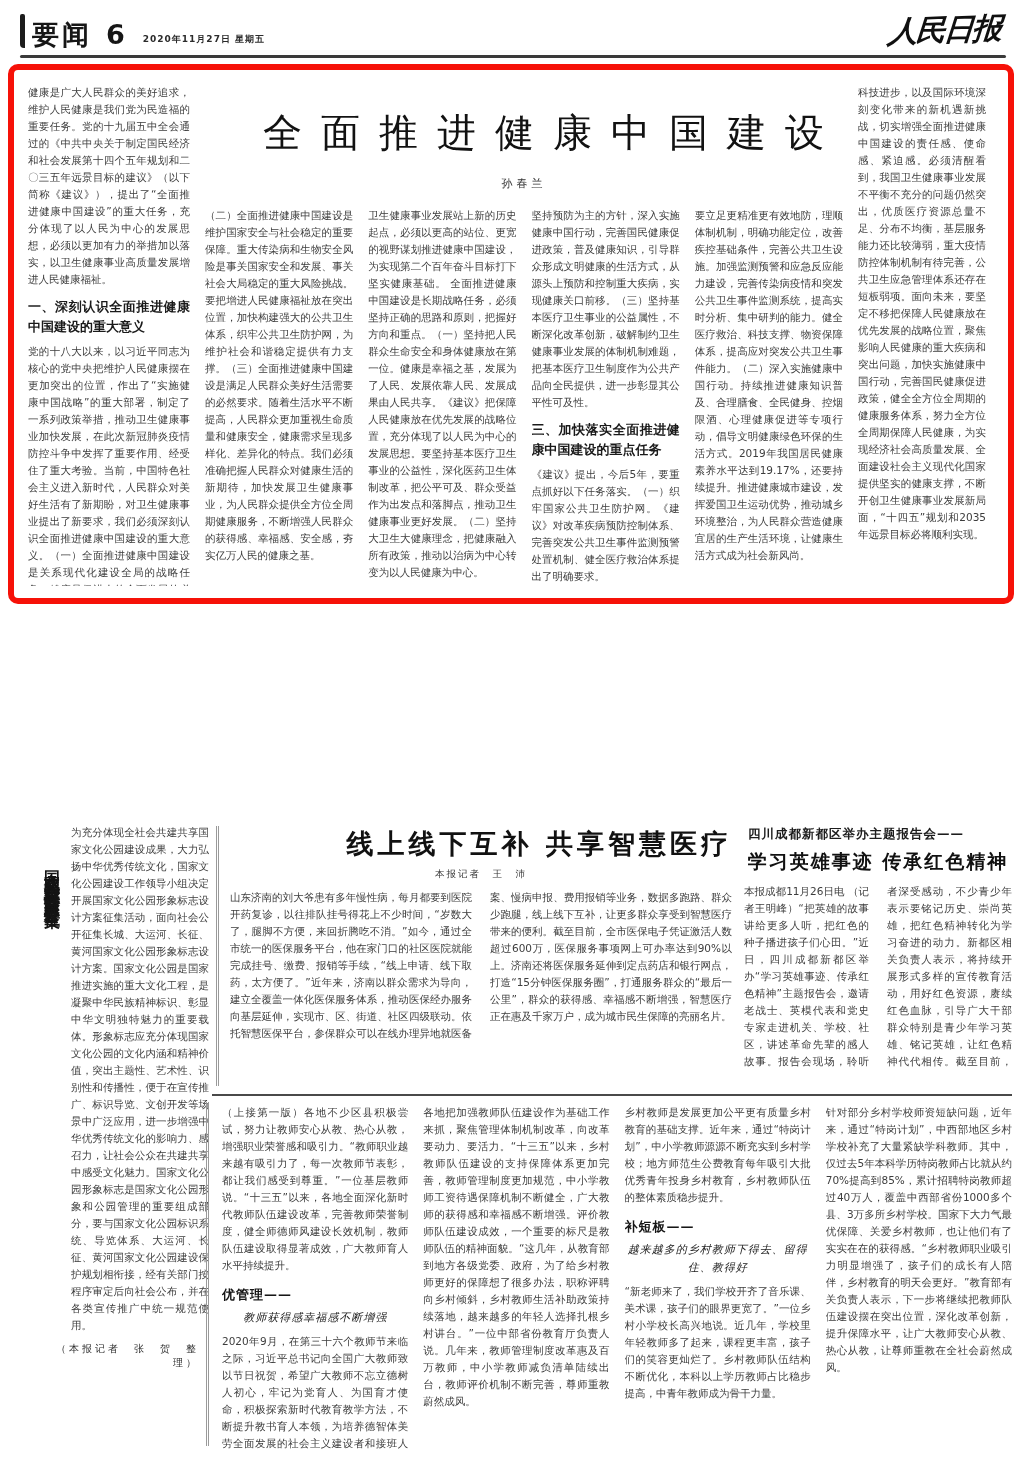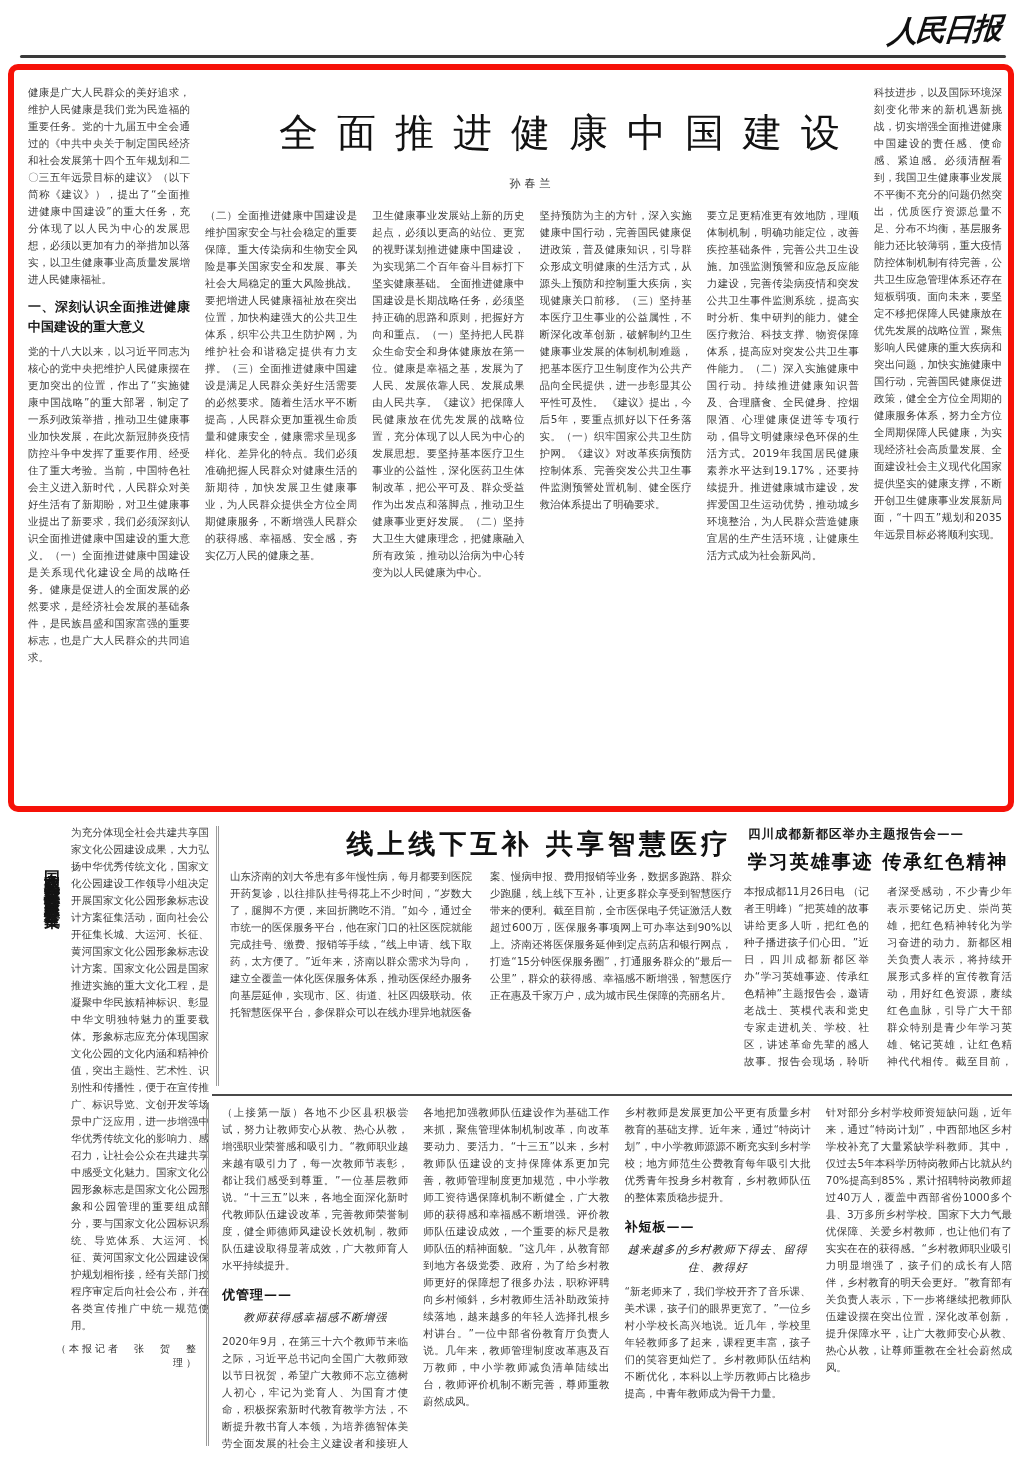--- a/index.html
+++ b/index.html
@@ -10,21 +10,21 @@
   .pd-header { position:absolute; left:20px; top:8px; right:16px; height:50px; }
   .hd-left { position:absolute; left:0; top:6px; display:flex; align-items:flex-end; }
   .hd-bar { width:5px; height:34px; background:#1c1c1c; border-radius:2px 2px 0 4px; margin-right:7px; }
   .hd-section { font-size:27px; font-weight:900; color:#161616; letter-spacing:3px; line-height:1; }
   .hd-pageno { font-size:27px; font-weight:700; color:#161616; margin-left:14px; line-height:1; }
   .hd-date { font-size:9px; font-weight:700; color:#2b2b2b; margin-left:18px; margin-bottom:2px; letter-spacing:1px; }
   .hd-logo { position:absolute; right:6px; top:2px; font-family:"DejaVu Serif","Liberation Serif",serif; font-size:30px; font-weight:900; font-style:italic; color:#101010; transform:skewX(-6deg) rotate(-2deg); letter-spacing:-2px; }
   .hd-rule { position:absolute; left:0; right:0; bottom:0; height:3px; background:#3a3a3a; border-radius:2px; }
 
   
-  .red-frame { position:absolute; left:8px; top:64px; width:1006px; height:748px; border:6px solid #f61108; border-radius:10px; background:#fff; padding:14px 6px 12px 14px; }
+  .red-frame { position:absolute; left:8px; top:64px; width:1006px; height:540px; border:6px solid #f61108; border-radius:10px; background:#fff; padding:14px 22px 12px 14px; }
   .main-flex { display:flex; height:100%; gap:15px; }
   .filler { font-size:10.5px; line-height:1.62; color:#3d3d3d; text-align:justify; filter:blur(0.45px); overflow:hidden; word-break:break-all; }
   .mcol-left { width:162px; height:100%; }
   .mcol-right { width:128px; height:100%; }
   .mcenter { flex:1; display:flex; flex-direction:column; }
   .m-title { text-align:right; font-size:39px; font-weight:400; color:#121212; letter-spacing:19px; margin-top:22px; text-indent:19px; white-space:nowrap; }
   .m-author { text-align:center; font-size:11px; color:#333; margin:16px 0 16px; letter-spacing:4px; }
   .mcenter-cols { flex:1; display:flex; gap:15px; overflow:hidden; }
   .mcenter-cols > div { flex:1; overflow:hidden; }
   .sec-head { font-size:13px; font-weight:900; color:#1a1a1a; line-height:1.5; text-align:justify; margin:9px 0 7px; filter:blur(0.2px); }
@@ -54,20 +54,26 @@
   .cont-article > div { flex:1; overflow:hidden; }
   .subhead { font-size:13px; font-weight:900; color:#161616; margin:10px 0 4px; letter-spacing:1px; filter:blur(0.2px); }
   .subhead-sub { font-size:11px; font-style:italic; color:#222; text-align:center; margin-bottom:6px; letter-spacing:1px; filter:blur(0.3px); }
 </style>
 </head>
 <body>
 
 <div id="page">
 
   <div class="pd-header">
+    <div class="hd-left">
+      <div class="hd-bar"></div>
+      <div class="hd-section">要闻</div>
+      <div class="hd-pageno">6</div>
+      <div class="hd-date">2020年11月27日  星期五</div>
+    </div>
     <div class="hd-logo">人民日报</div>
     <div class="hd-rule"></div>
   </div>
 
   <div class="red-frame">
     <div class="main-flex">
       <div class="mcol-left filler">
         <span>健康是广大人民群众的美好追求，维护人民健康是我们党为民造福的重要任务。党的十九届五中全会通过的《中共中央关于制定国民经济和社会发展第十四个五年规划和二〇三五年远景目标的建议》（以下简称《建议》），提出了“全面推进健康中国建设”的重大任务，充分体现了以人民为中心的发展思想，必须以更加有力的举措加以落实，以卫生健康事业高质量发展增进人民健康福祉。</span>
         <div class="sec-head">一、深刻认识全面推进健康中国建设的重大意义</div>
         <span>党的十八大以来，以习近平同志为核心的党中央把维护人民健康摆在更加突出的位置，作出了“实施健康中国战略”的重大部署，制定了一系列政策举措，推动卫生健康事业加快发展，在此次新冠肺炎疫情防控斗争中发挥了重要作用、经受住了重大考验。当前，中国特色社会主义进入新时代，人民群众对美好生活有了新期盼，对卫生健康事业提出了新要求，我们必须深刻认识全面推进健康中国建设的重大意义。（一）全面推进健康中国建设是关系现代化建设全局的战略任务。健康是促进人的全面发展的必然要求，是经济社会发展的基础条件，是民族昌盛和国家富强的重要标志，也是广大人民群众的共同追求。</span>
@@ -76,39 +82,41 @@
         <div class="m-title">全面推进健康中国建设</div>
         <div class="m-author">孙春兰</div>
         <div class="mcenter-cols">
           <div class="filler">（二）全面推进健康中国建设是维护国家安全与社会稳定的重要保障。重大传染病和生物安全风险是事关国家安全和发展、事关社会大局稳定的重大风险挑战。要把增进人民健康福祉放在突出位置，加快构建强大的公共卫生体系，织牢公共卫生防护网，为维护社会和谐稳定提供有力支撑。（三）全面推进健康中国建设是满足人民群众美好生活需要的必然要求。随着生活水平不断提高，人民群众更加重视生命质量和健康安全，健康需求呈现多样化、差异化的特点。我们必须准确把握人民群众对健康生活的新期待，加快发展卫生健康事业，为人民群众提供全方位全周期健康服务，不断增强人民群众的获得感、幸福感、安全感，夯实亿万人民的健康之基。</div>
           <div class="filler">
             <span>卫生健康事业发展站上新的历史起点，必须以更高的站位、更宽的视野谋划推进健康中国建设，为实现第二个百年奋斗目标打下坚实健康基础。</span>
             <span>全面推进健康中国建设是长期战略任务，必须坚持正确的思路和原则，把握好方向和重点。（一）坚持把人民群众生命安全和身体健康放在第一位。健康是幸福之基，发展为了人民、发展依靠人民、发展成果由人民共享。《建议》把保障人民健康放在优先发展的战略位置，充分体现了以人民为中心的发展思想。要坚持基本医疗卫生事业的公益性，深化医药卫生体制改革，把公平可及、群众受益作为出发点和落脚点，推动卫生健康事业更好发展。（二）坚持大卫生大健康理念，把健康融入所有政策，推动以治病为中心转变为以人民健康为中心。</span>
           </div>
           <div class="filler">
             <span>坚持预防为主的方针，深入实施健康中国行动，完善国民健康促进政策，普及健康知识，引导群众形成文明健康的生活方式，从源头上预防和控制重大疾病，实现健康关口前移。（三）坚持基本医疗卫生事业的公益属性，不断深化改革创新，破解制约卫生健康事业发展的体制机制难题，把基本医疗卫生制度作为公共产品向全民提供，进一步彰显其公平性可及性。</span>
+            <div class="sec-head">三、加快落实全面推进健康中国建设的重点任务</div>
             <span>《建议》提出，今后5年，要重点抓好以下任务落实。（一）织牢国家公共卫生防护网。《建议》对改革疾病预防控制体系、完善突发公共卫生事件监测预警处置机制、健全医疗救治体系提出了明确要求。</span>
           </div>
           <div class="filler">要立足更精准更有效地防，理顺体制机制，明确功能定位，改善疾控基础条件，完善公共卫生设施。加强监测预警和应急反应能力建设，完善传染病疫情和突发公共卫生事件监测系统，提高实时分析、集中研判的能力。健全医疗救治、科技支撑、物资保障体系，提高应对突发公共卫生事件能力。（二）深入实施健康中国行动。持续推进健康知识普及、合理膳食、全民健身、控烟限酒、心理健康促进等专项行动，倡导文明健康绿色环保的生活方式。2019年我国居民健康素养水平达到19.17%，还要持续提升。推进健康城市建设，发挥爱国卫生运动优势，推动城乡环境整治，为人民群众营造健康宜居的生产生活环境，让健康生活方式成为社会新风尚。</div>
         </div>
       </div>
       <div class="mcol-right filler">科技进步，以及国际环境深刻变化带来的新机遇新挑战，切实增强全面推进健康中国建设的责任感、使命感、紧迫感。必须清醒看到，我国卫生健康事业发展不平衡不充分的问题仍然突出，优质医疗资源总量不足、分布不均衡，基层服务能力还比较薄弱，重大疫情防控体制机制有待完善，公共卫生应急管理体系还存在短板弱项。面向未来，要坚定不移把保障人民健康放在优先发展的战略位置，聚焦影响人民健康的重大疾病和突出问题，加快实施健康中国行动，完善国民健康促进政策，健全全方位全周期的健康服务体系，努力全方位全周期保障人民健康，为实现经济社会高质量发展、全面建设社会主义现代化国家提供坚实的健康支撑，不断开创卫生健康事业发展新局面，“十四五”规划和2035年远景目标必将顺利实现。</div>
     </div>
   </div>
 
   <div class="left-article">
     <div class="vert-headline">国家文化公园形象标志设计方案面向社会公开征集</div>
     <div class="la-body filler">为充分体现全社会共建共享国家文化公园建设成果，大力弘扬中华优秀传统文化，国家文化公园建设工作领导小组决定开展国家文化公园形象标志设计方案征集活动，面向社会公开征集长城、大运河、长征、黄河国家文化公园形象标志设计方案。国家文化公园是国家推进实施的重大文化工程，是凝聚中华民族精神标识、彰显中华文明独特魅力的重要载体。形象标志应充分体现国家文化公园的文化内涵和精神价值，突出主题性、艺术性、识别性和传播性，便于在宣传推广、标识导览、文创开发等场景中广泛应用，进一步增强中华优秀传统文化的影响力、感召力，让社会公众在共建共享中感受文化魅力。国家文化公园形象标志是国家文化公园形象和公园管理的重要组成部分，要与国家文化公园标识系统、导览体系、大运河、长征、黄河国家文化公园建设保护规划相衔接，经有关部门按程序审定后向社会公布，并在各类宣传推广中统一规范使用。</div>
     <div class="la-sign">（本报记者　张　贺　整　理）</div>
   </div>
 
   <div class="v-divider" style="left:216px; top:826px; height:260px;"></div>
 
   <div class="jinan-article">
     <div class="headline-lg">线上线下互补  共享智慧医疗</div>
+    <div class="byline">本报记者　王　沛</div>
     <div class="cols2 filler">山东济南的刘大爷患有多年慢性病，每月都要到医院开药复诊，以往排队挂号得花上不少时间，“岁数大了，腿脚不方便，来回折腾吃不消。”如今，通过全市统一的医保服务平台，他在家门口的社区医院就能完成挂号、缴费、报销等手续，“线上申请、线下取药，太方便了。”近年来，济南以群众需求为导向，建立全覆盖一体化医保服务体系，推动医保经办服务向基层延伸，实现市、区、街道、社区四级联动。依托智慧医保平台，参保群众可以在线办理异地就医备案、慢病申报、费用报销等业务，数据多跑路、群众少跑腿，线上线下互补，让更多群众享受到智慧医疗带来的便利。截至目前，全市医保电子凭证激活人数超过600万，医保服务事项网上可办率达到90%以上。济南还将医保服务延伸到定点药店和银行网点，打造“15分钟医保服务圈”，打通服务群众的“最后一公里”，群众的获得感、幸福感不断增强，智慧医疗正在惠及千家万户，成为城市民生保障的亮丽名片。</div>
   </div>
 
   <div class="chengdu-article">
     <div class="kicker small">四川成都新都区举办主题报告会——</div>
     <div class="headline-md">学习英雄事迹  传承红色精神</div>
     <div class="cols2 tall filler">本报成都11月26日电 （记者王明峰）“把英雄的故事讲给更多人听，把红色的种子播进孩子们心田。”近日，四川成都新都区举办“学习英雄事迹、传承红色精神”主题报告会，邀请老战士、英模代表和党史专家走进机关、学校、社区，讲述革命先辈的感人故事。报告会现场，聆听者深受感动，不少青少年表示要铭记历史、崇尚英雄，把红色精神转化为学习奋进的动力。新都区相关负责人表示，将持续开展形式多样的宣传教育活动，用好红色资源，赓续红色血脉，引导广大干部群众特别是青少年学习英雄、铭记英雄，让红色精神代代相传。截至目前，主题报告会已举办20余场，覆盖干部群众1万余人次，在全区掀起学习热潮。</div>
   </div>
 
   <div class="h-rule" style="left:212px; top:1094px; width:800px;"></div>

